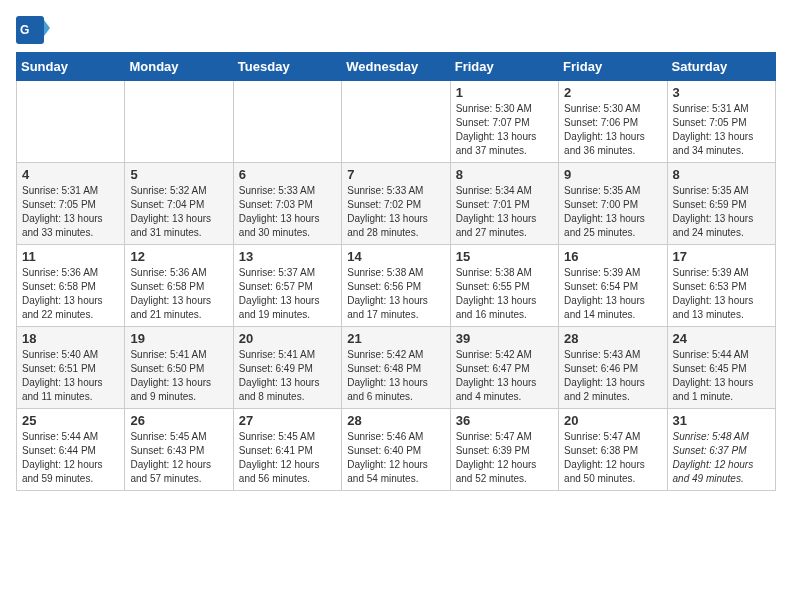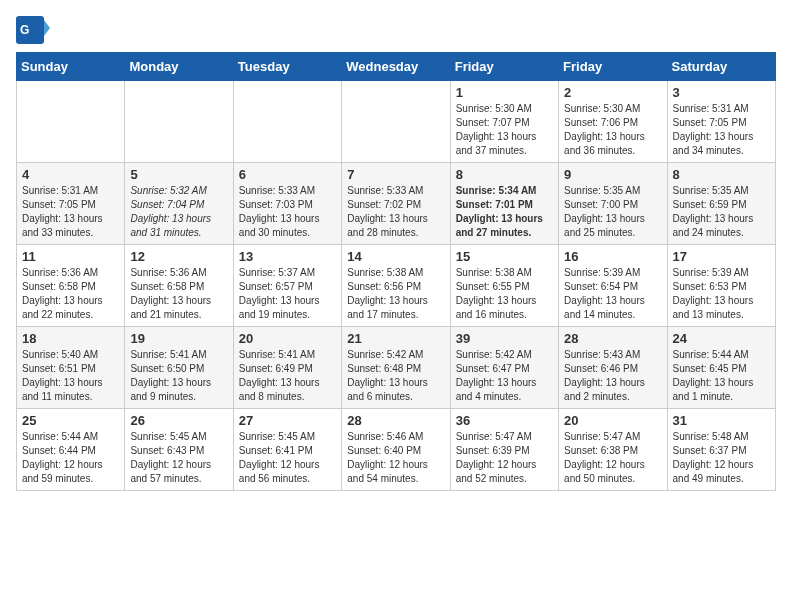--- a/index.html
+++ b/index.html
@@ -144,42 +144,42 @@
       <tr>
         <td>
           <span class="day-num">4</span>
           <div class="day-info" style="white-space: pre-line;">Sunrise: 5:31 AM
 Sunset: 7:05 PM
 Daylight: 13 hours
 and 33 minutes.</div>
         </td>
         <td>
           <span class="day-num">5</span>
-          <div class="day-info" style="white-space: pre-line; font-style: italic;">Sunrise: 5:32 AM
+          <div class="day-info" style="white-space: pre-line;">Sunrise: 5:32 AM
 Sunset: 7:04 PM
 Daylight: 13 hours
 and 31 minutes.</div>
         </td>
         <td>
           <span class="day-num">6</span>
           <div class="day-info" style="white-space: pre-line;">Sunrise: 5:33 AM
 Sunset: 7:03 PM
 Daylight: 13 hours
 and 30 minutes.</div>
         </td>
         <td>
           <span class="day-num">7</span>
           <div class="day-info" style="white-space: pre-line;">Sunrise: 5:33 AM
 Sunset: 7:02 PM
 Daylight: 13 hours
 and 28 minutes.</div>
         </td>
         <td>
           <span class="day-num">8</span>
-          <div class="day-info" style="white-space: pre-line; font-weight: bold;">Sunrise: 5:34 AM
+          <div class="day-info" style="white-space: pre-line;">Sunrise: 5:34 AM
 Sunset: 7:01 PM
 Daylight: 13 hours
 and 27 minutes.</div>
         </td>
         <td>
           <span class="day-num">9</span>
           <div class="day-info" style="white-space: pre-line;">Sunrise: 5:35 AM
 Sunset: 7:00 PM
 Daylight: 13 hours
 and 25 minutes.</div>
@@ -332,20 +332,20 @@
         </td>
         <td>
           <span class="day-num">20</span>
           <div class="day-info" style="white-space: pre-line;">Sunrise: 5:47 AM
 Sunset: 6:38 PM
 Daylight: 12 hours
 and 50 minutes.</div>
         </td>
         <td>
           <span class="day-num">31</span>
-          <div class="day-info" style="white-space: pre-line;">Sunrise: 5:48 AM
+          <div class="day-info" style="white-space: pre-line; font-style: italic;">Sunrise: 5:48 AM
 Sunset: 6:37 PM
 Daylight: 12 hours
 and 49 minutes.</div>
         </td>
       </tr>
     </tbody>
 </table>
 
 </body></html>

